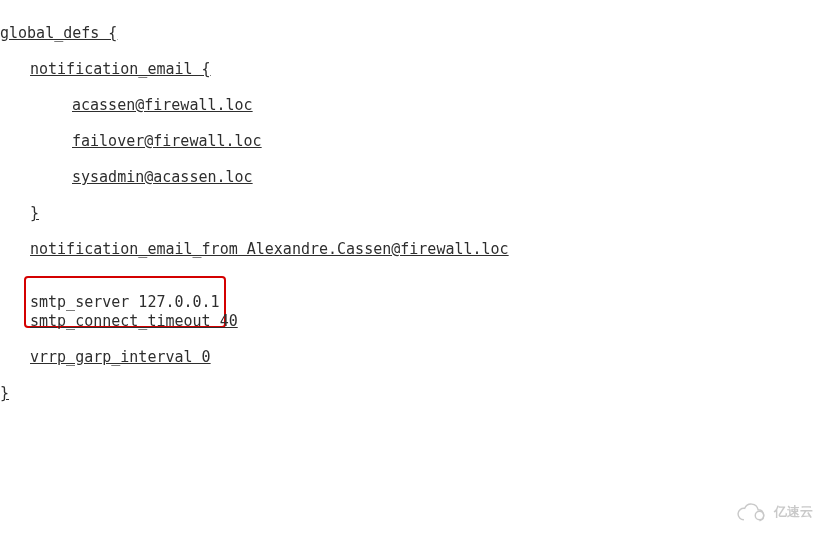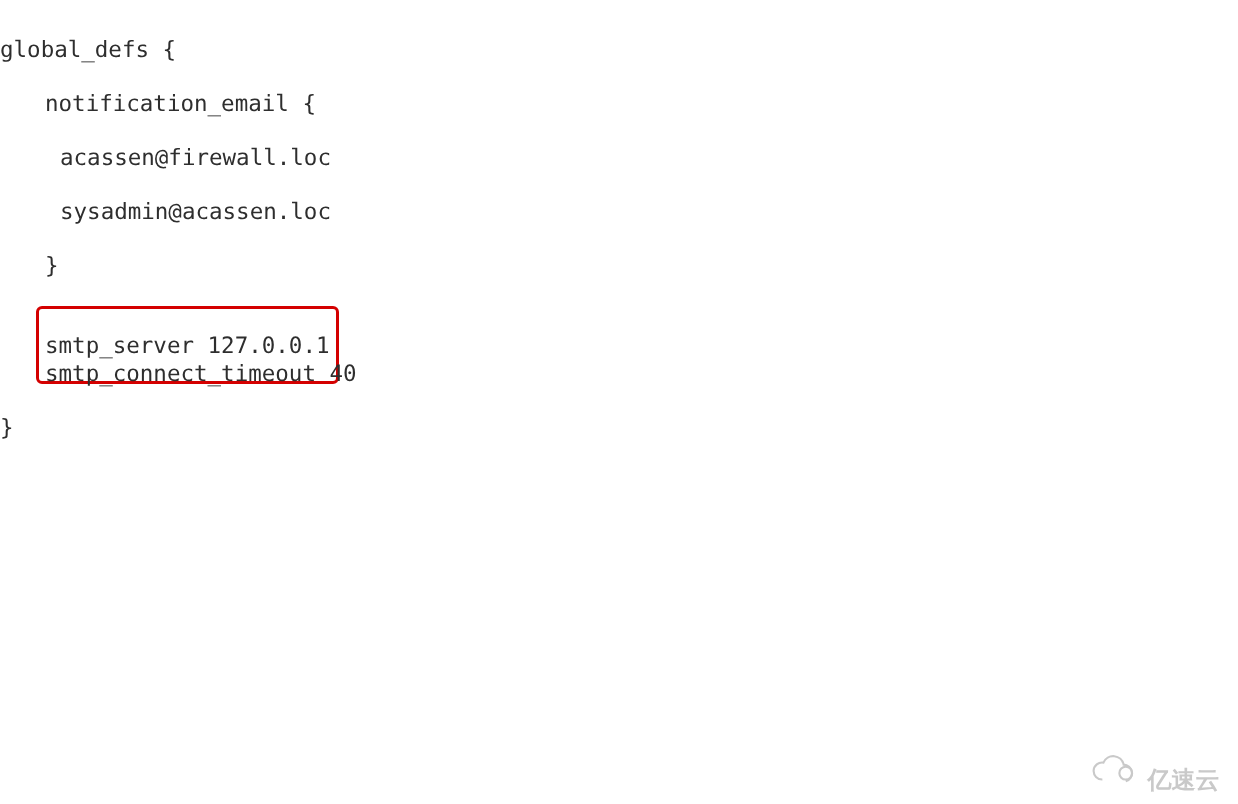--- a/index.html
+++ b/index.html
@@ -16,72 +16,76 @@
     position: relative;
   }
   .code {
     padding: 6px 0 0 0;
     white-space: pre;
   }
   .line {
     display: block;
     height: 18px;
     position: relative;
+    text-decoration: underline;
   }
   
   .i0 { padding-left: 0px; }
   .i1 { padding-left: 30px; }
-  .i2 { padding-left: 40px; }
+  .i2 { padding-left: 72px; }
 
   
   .hlbox {
     display: inline-block;
     border: 2px solid #d40000;
     border-radius: 4px;
     padding: 16px 4px;
     margin-left: -6px;
     line-height: 16px;
   }
   .hlbox-inner {
     display: inline-block;
   }
 
   
   .watermark {
     position: absolute;
     right: 12px;
     bottom: 6px;
     display: flex;
-    align-items: flex-end;
+    align-items: flex-start;
     gap: 6px;
     opacity: 0.45;
     color: #888;
     font-family: sans-serif;
-    font-size: 16px;
+    font-size: 13px;
     font-weight: 600;
   }
   .watermark svg {
     width: 34px;
     height: 22px;
     stroke: #888;
     fill: none;
     stroke-width: 2;
   }
 </style>
 </head>
 <body>
 
 <div class="code">
 <span class="line i0">global_defs {</span>
 <span class="line i1">notification_email {</span>
 <span class="line i2">acassen@firewall.loc</span>
+<span class="line i2">failover@firewall.loc</span>
 <span class="line i2">sysadmin@acassen.loc</span>
 <span class="line i1">}</span>
+<span class="line i1">notification_email_from Alexandre.Cassen@firewall.loc</span>
 <span class="line i1"><span class="hlbox"><span class="hlbox-inner">smtp_server 127.0.0.1</span></span></span>
 <span class="line i1">smtp_connect_timeout 40</span>
+<span class="line i1">vrrp_garp_interval 0</span>
 <span class="line i0">}</span>
 
 
 
 
 
 
 
 
 

